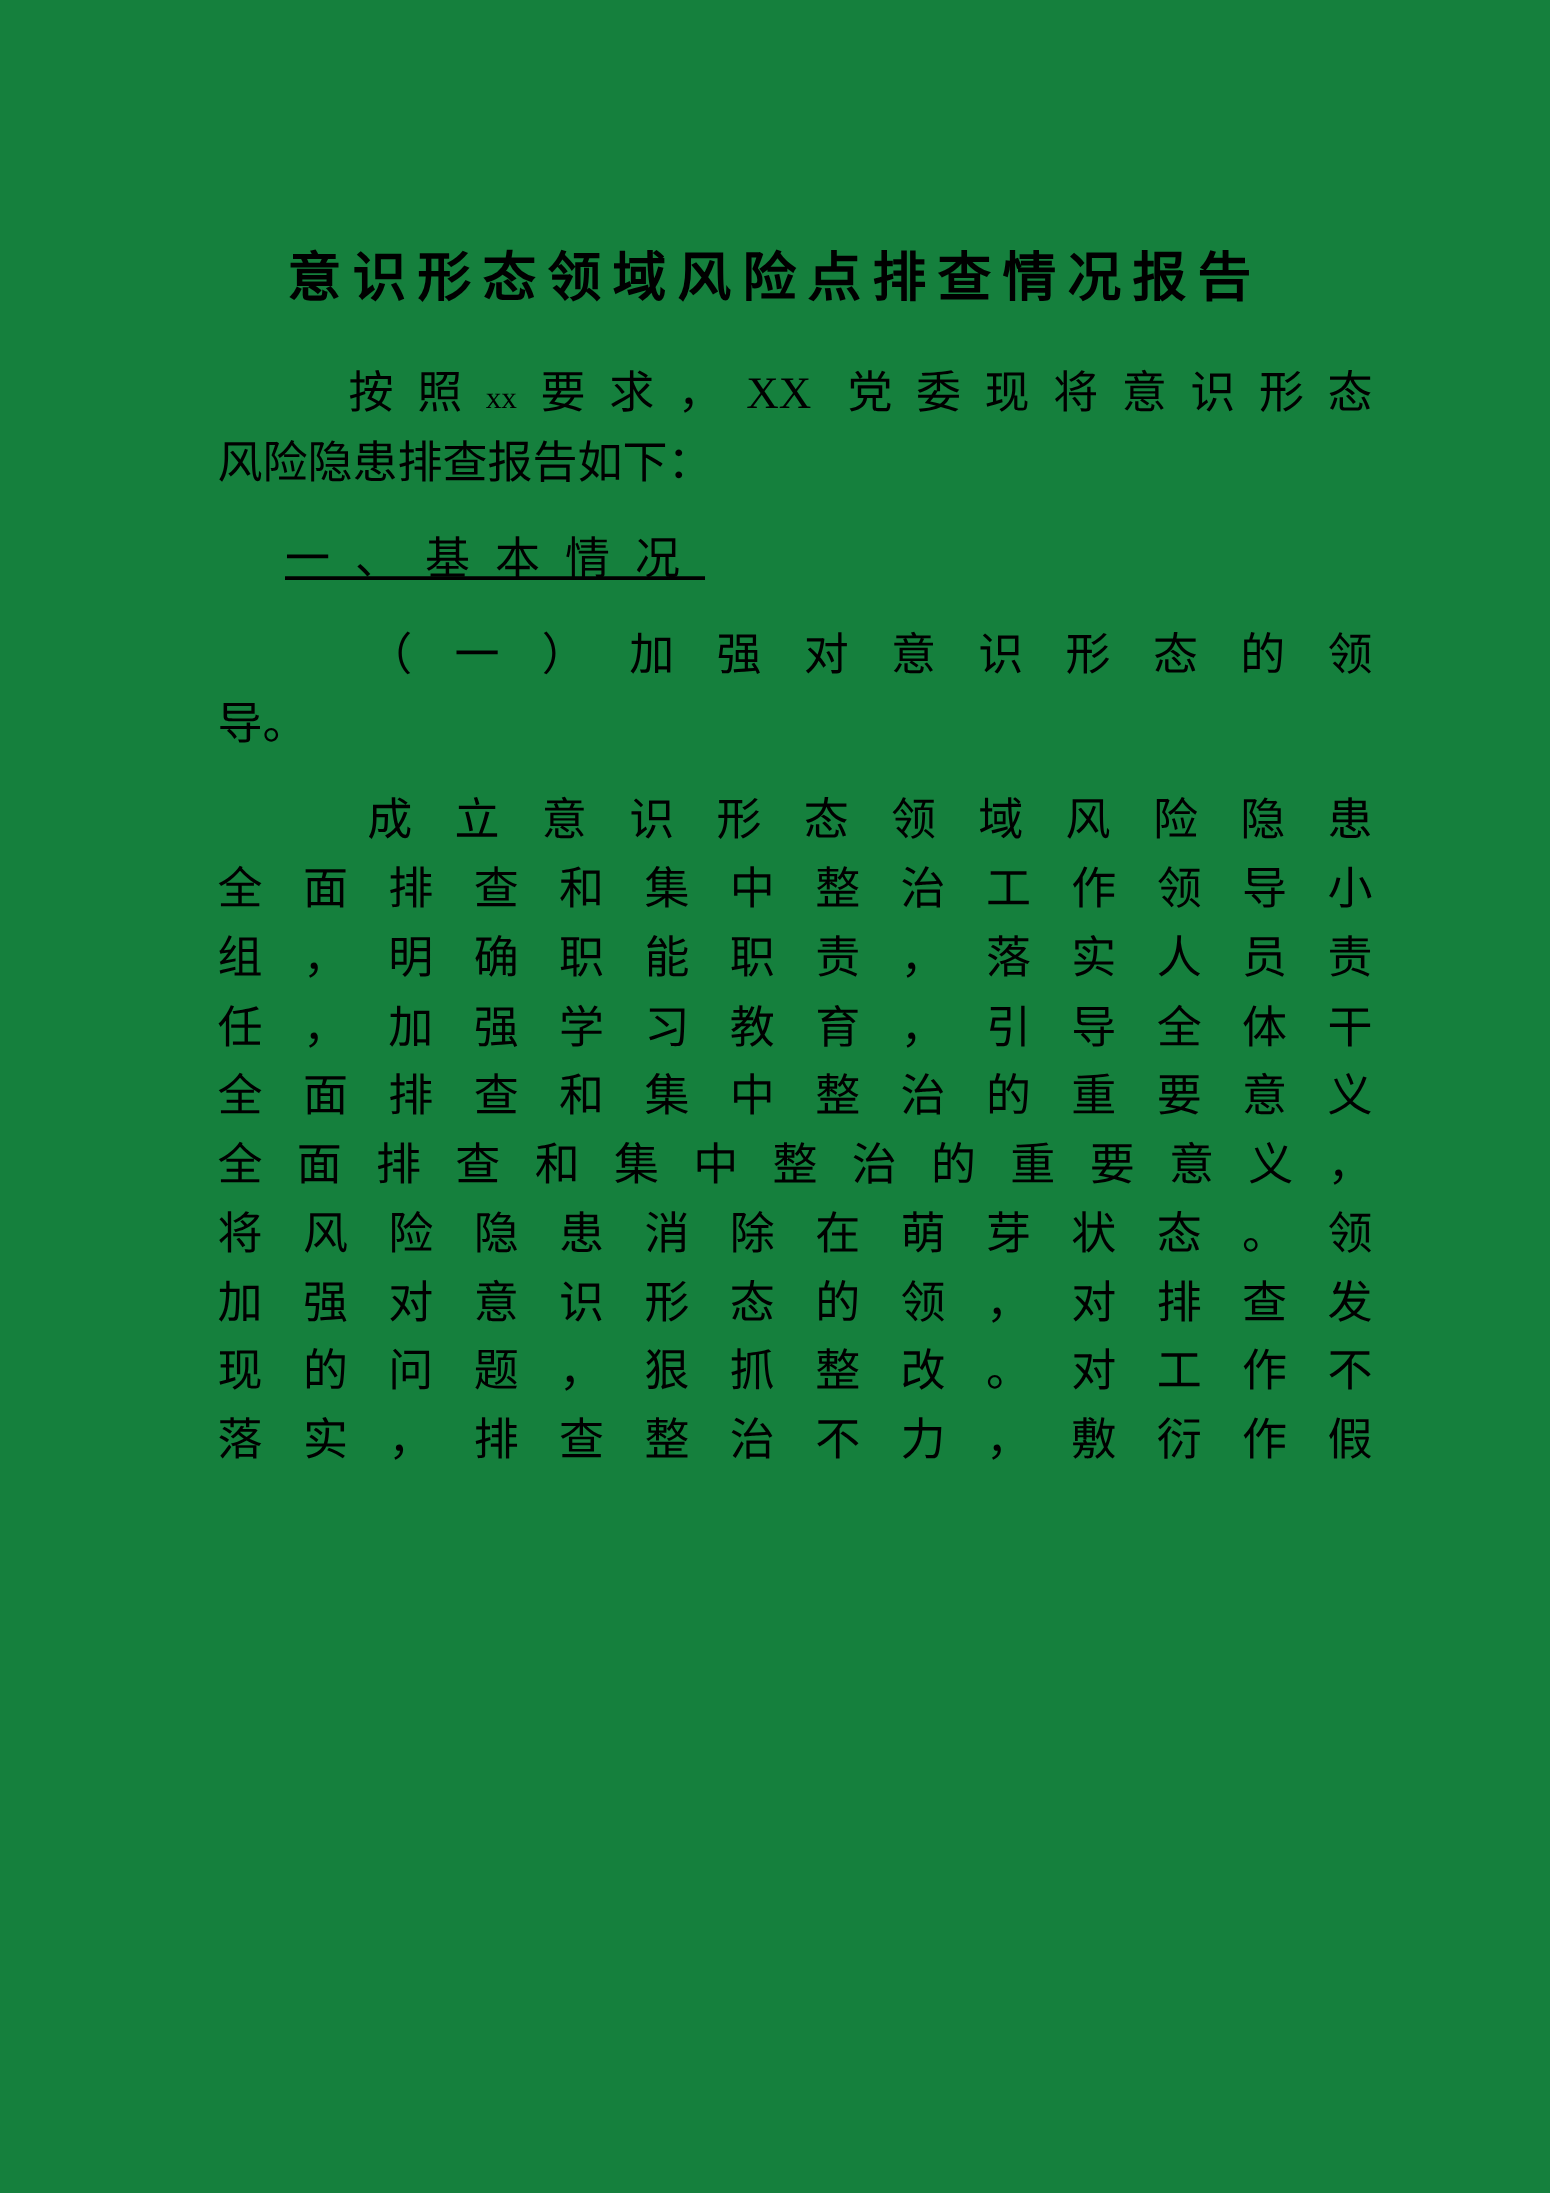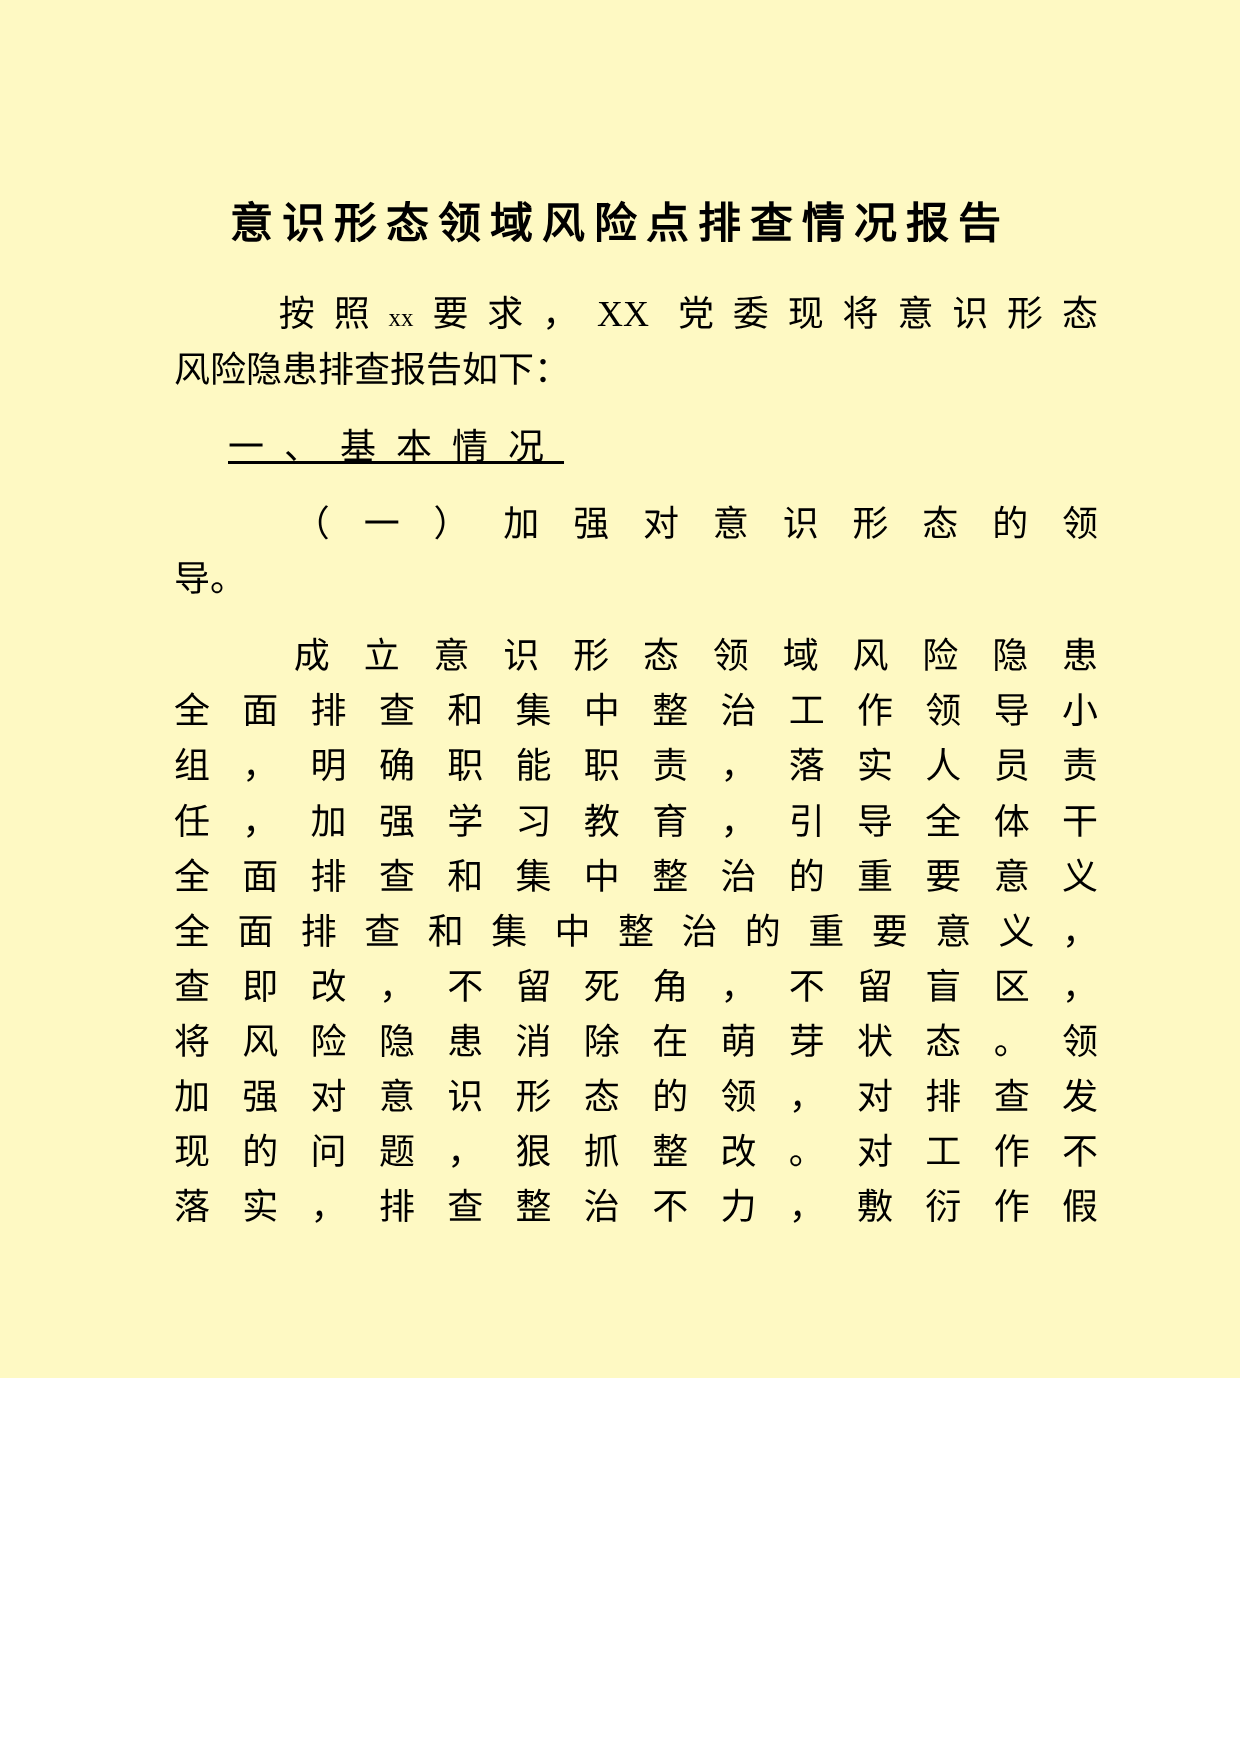--- a/index.html
+++ b/index.html
@@ -8,22 +8,22 @@
     padding: 0;
     background: #ffffff;
   }
   body {
     font-family: "Liberation Sans", "DejaVu Sans", sans-serif;
     color: #000000;
   }
   .page {
     position: relative;
     width: 1240px;
-    height: 1378px;
-    background: #fef9c3;
+    height: 1754px;
+    background: #15803d;
     overflow: hidden;
     box-sizing: border-box;
     padding: 196px 60px 0 142px;
   }
   .doc-body {
     width: 956px;
   }
   
   .doc-title {
     font-size: 43px;
@@ -96,21 +96,20 @@
           <span class="line indent"><span>（一）加强对意识形态的领</span></span>
           <span class="line last"><span>导。</span></span>
         </div>
         <div class="block">
           <span class="line indent"><span>成立意识形态领域风险隐患</span></span>
           <span class="line"><span>全面排查和集中整治工作领导小</span></span>
           <span class="line"><span>组，明确职能职责，落实人员责</span></span>
           <span class="line"><span>任，加强学习教育，引导全体干</span></span>
           <span class="line"><span>全面排查和集中整治的重要意义</span></span>
           <span class="line"><span>全面排查和集中整治的重要意义，</span></span>
-          <span class="line"><span>查即改，不留死角，不留盲区，</span></span>
           <span class="line"><span>将风险隐患消除在萌芽状态。领</span></span>
           <span class="line"><span>加强对意识形态的领，对排查发</span></span>
           <span class="line"><span>现的问题，狠抓整改。对工作不</span></span>
           <span class="line"><span>落实，排查整治不力，敷衍作假</span></span>
         </div>
       </div>
   </div>
 </div>
 
 </body></html>

